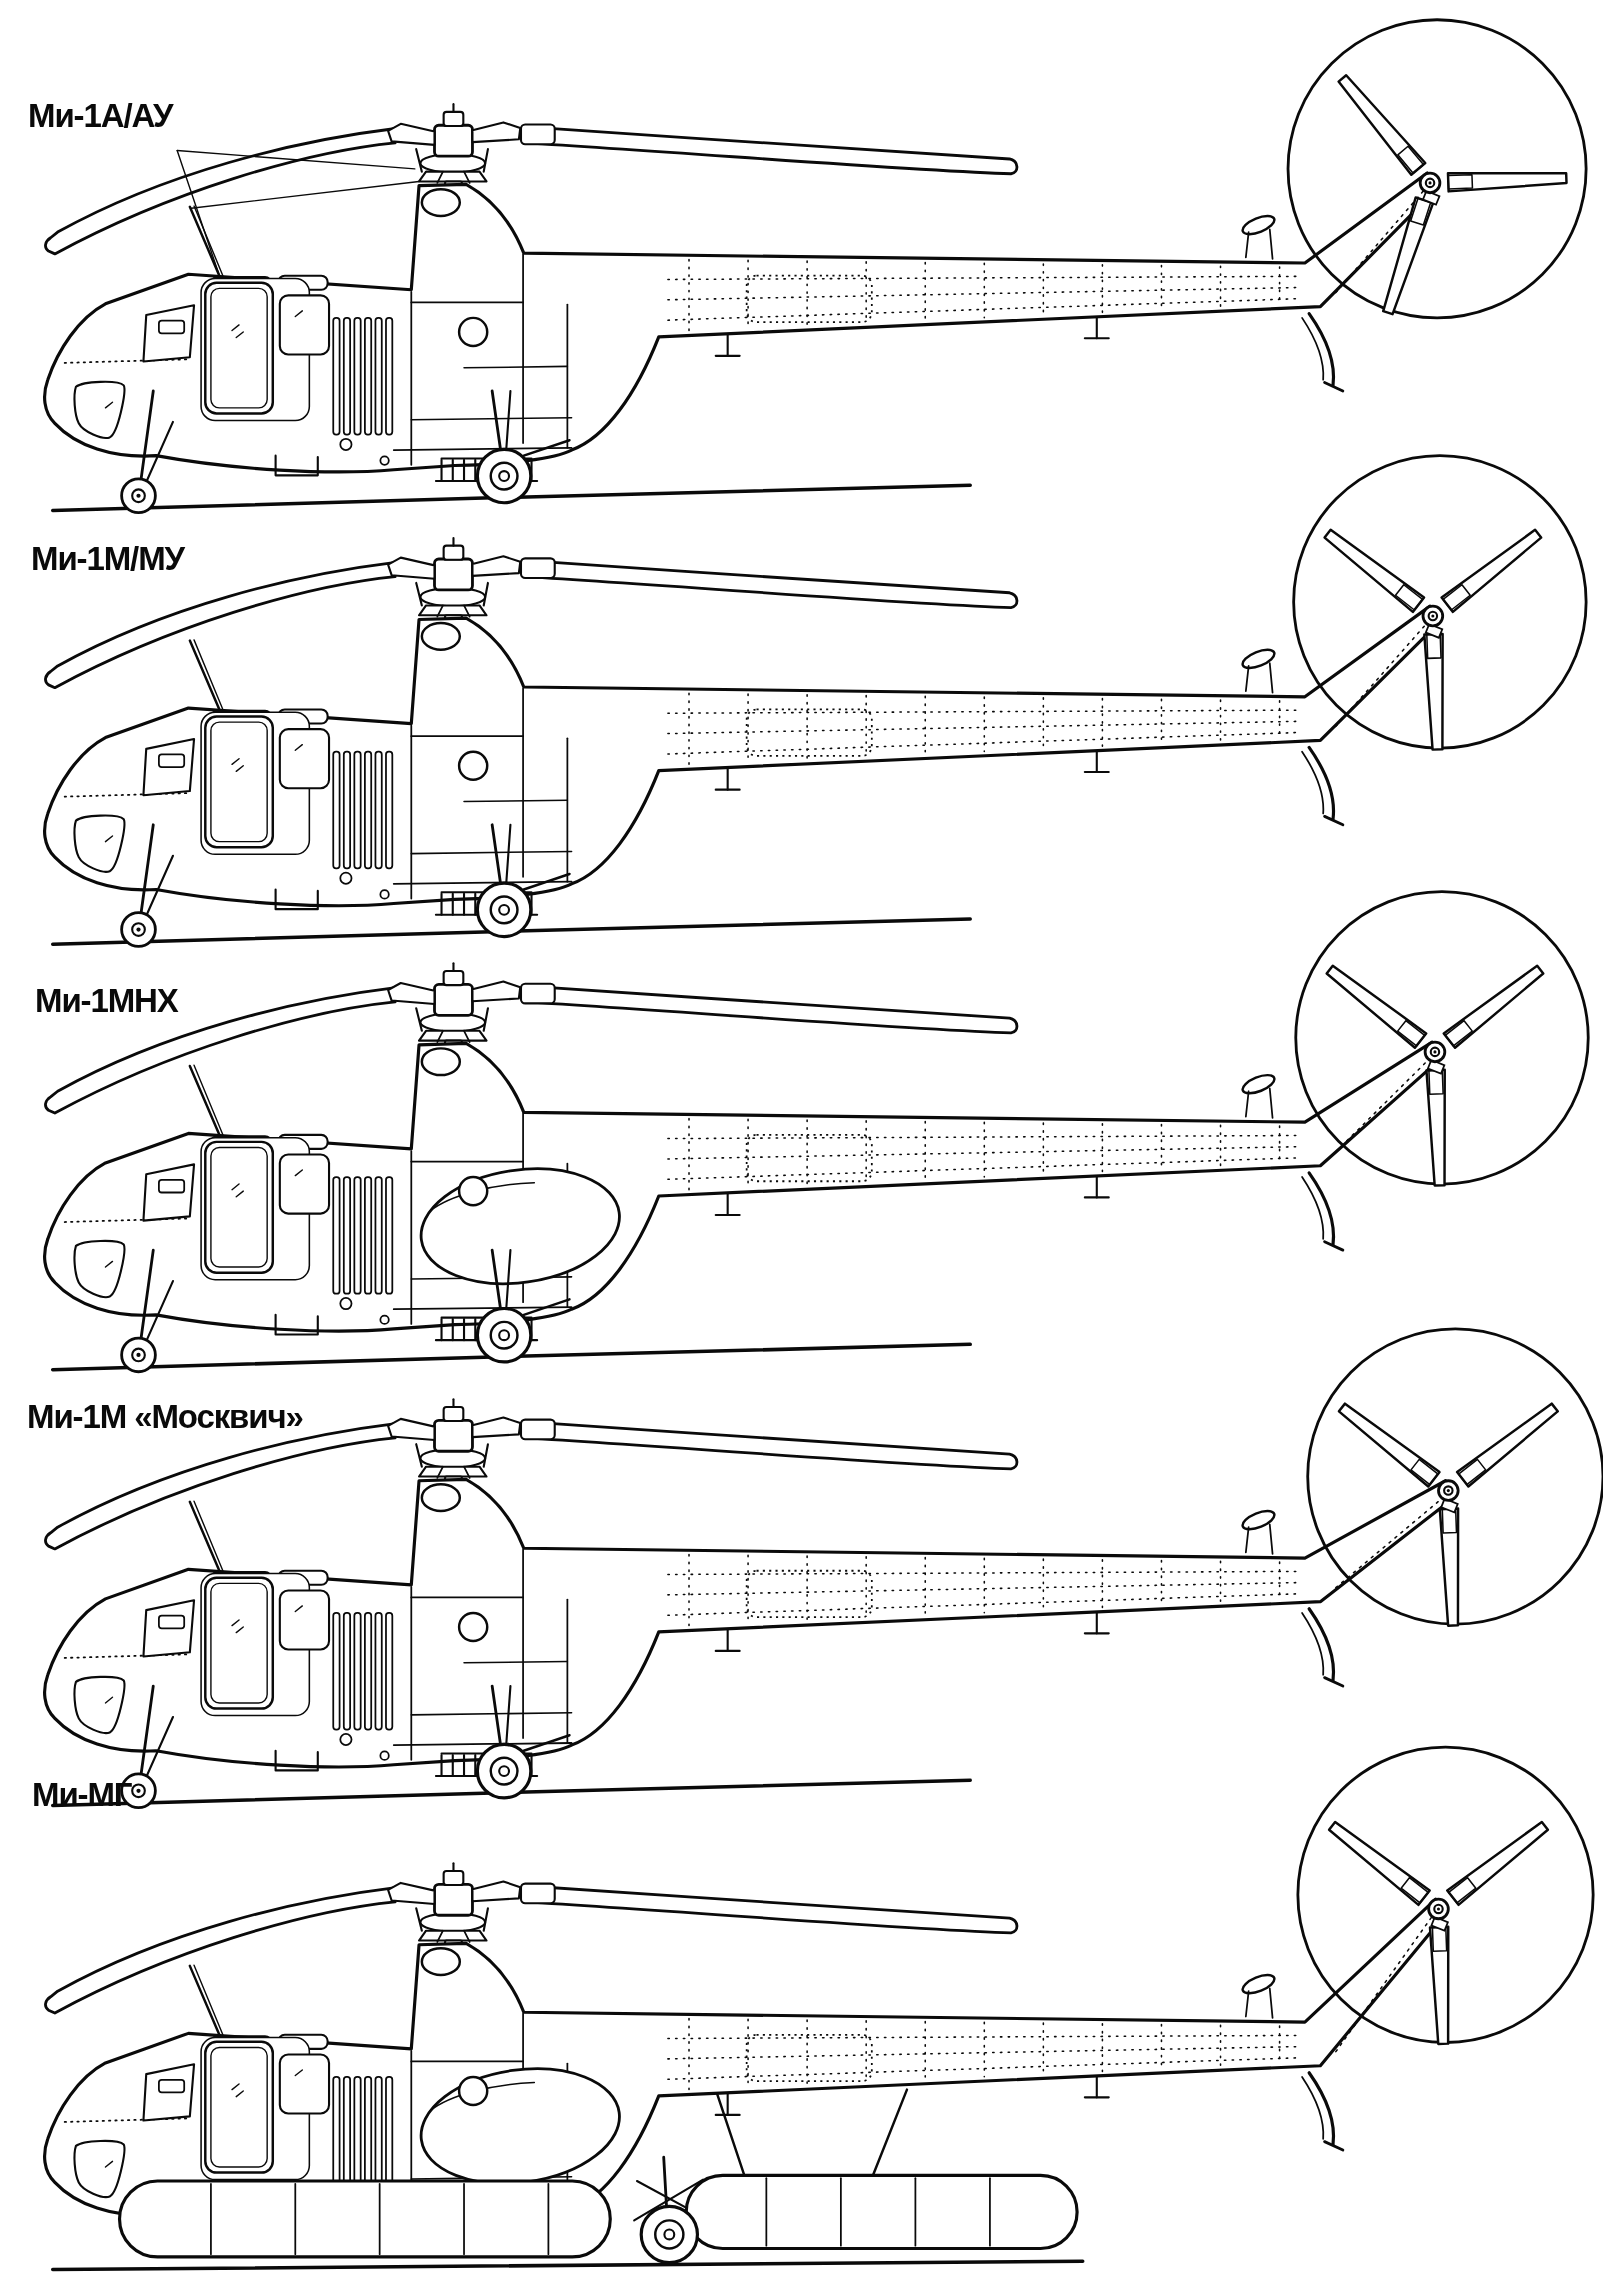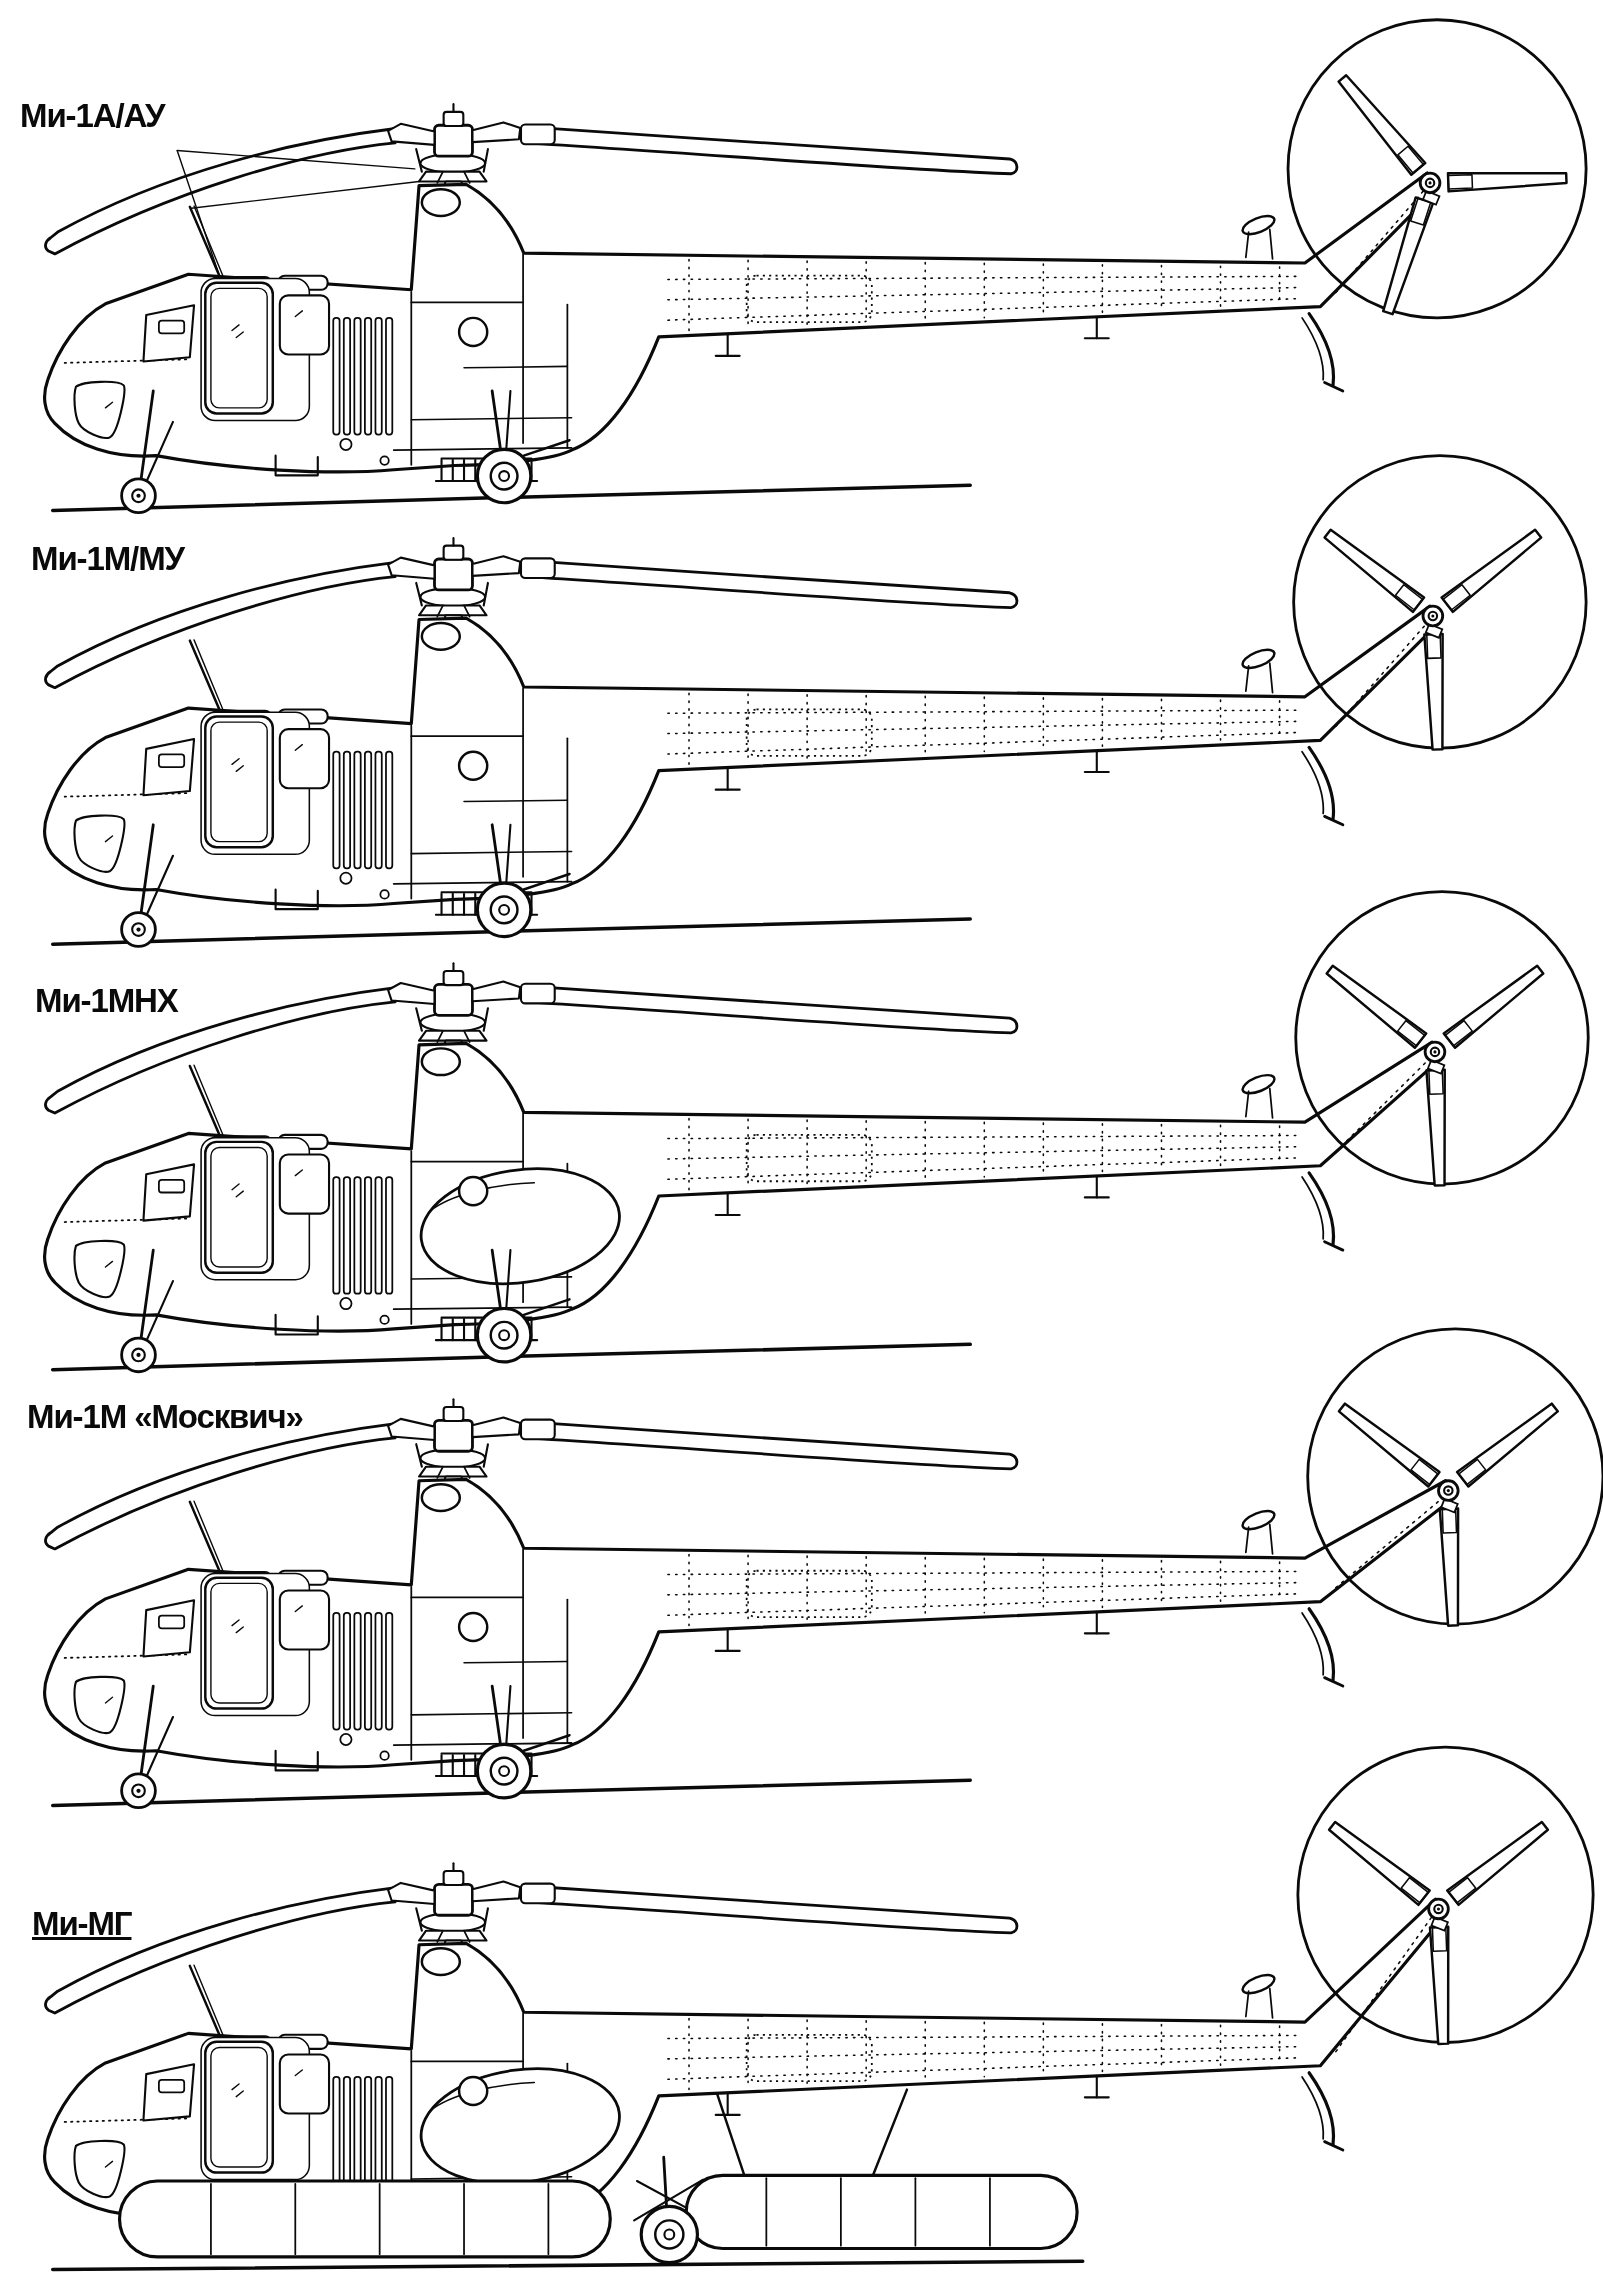--- a/index.html
+++ b/index.html
@@ -720,18 +720,18 @@
         <path d="M2033.9,239.4 L2045.7,405.1 L2059.7,404.6 L2059.9,238.5 Z" fill="#fff" stroke="#0a0a0a" stroke-width="3.5" stroke-linejoin="round"></path>
         <path d="M2037.4,239.3 L2038.6,273.3 L2057.6,272.6 L2056.4,238.7 Z" fill="none" stroke="#0a0a0a" stroke-width="2.2" stroke-linecap="round" stroke-linejoin="round"></path>
         <rect x="2038" y="227" width="20" height="13" transform="rotate(22 2046 233)" fill="#fff" stroke="#0a0a0a" stroke-width="2.5"></rect>
         <circle cx="2046" cy="213" r="14" fill="#fff" stroke="#0a0a0a" stroke-width="4"></circle>
         <circle cx="2046" cy="213" r="6" fill="#fff" stroke="#0a0a0a" stroke-width="3"></circle>
         <circle cx="2046" cy="213" r="2.2" fill="#0a0a0a" stroke="#0a0a0a" stroke-width="0"></circle>
       </g>
     </g>
   </svg>
 
-<div class="variant-label" style="left: 20px; top: 97px;">Ми-1А/АУ</div>
+<div class="variant-label" style="left: 28px; top: 97px;">Ми-1А/АУ</div>
 <div class="variant-label" style="left: 31px; top: 540px;">Ми-1М/МУ</div>
 <div class="variant-label" style="left: 35px; top: 973px; margin-top: 9px;">Ми-1МНХ</div>
 <div class="variant-label" style="left: 27px; top: 1398px;">Ми-1М «Москвич»</div>
-<div class="variant-label" style="left: 32px; top: 1905px; text-decoration: underline;">Ми-МГ</div>
+<div class="variant-label" style="left: 32px; top: 1776px;">Ми-МГ</div>
 
 
 </body></html>

